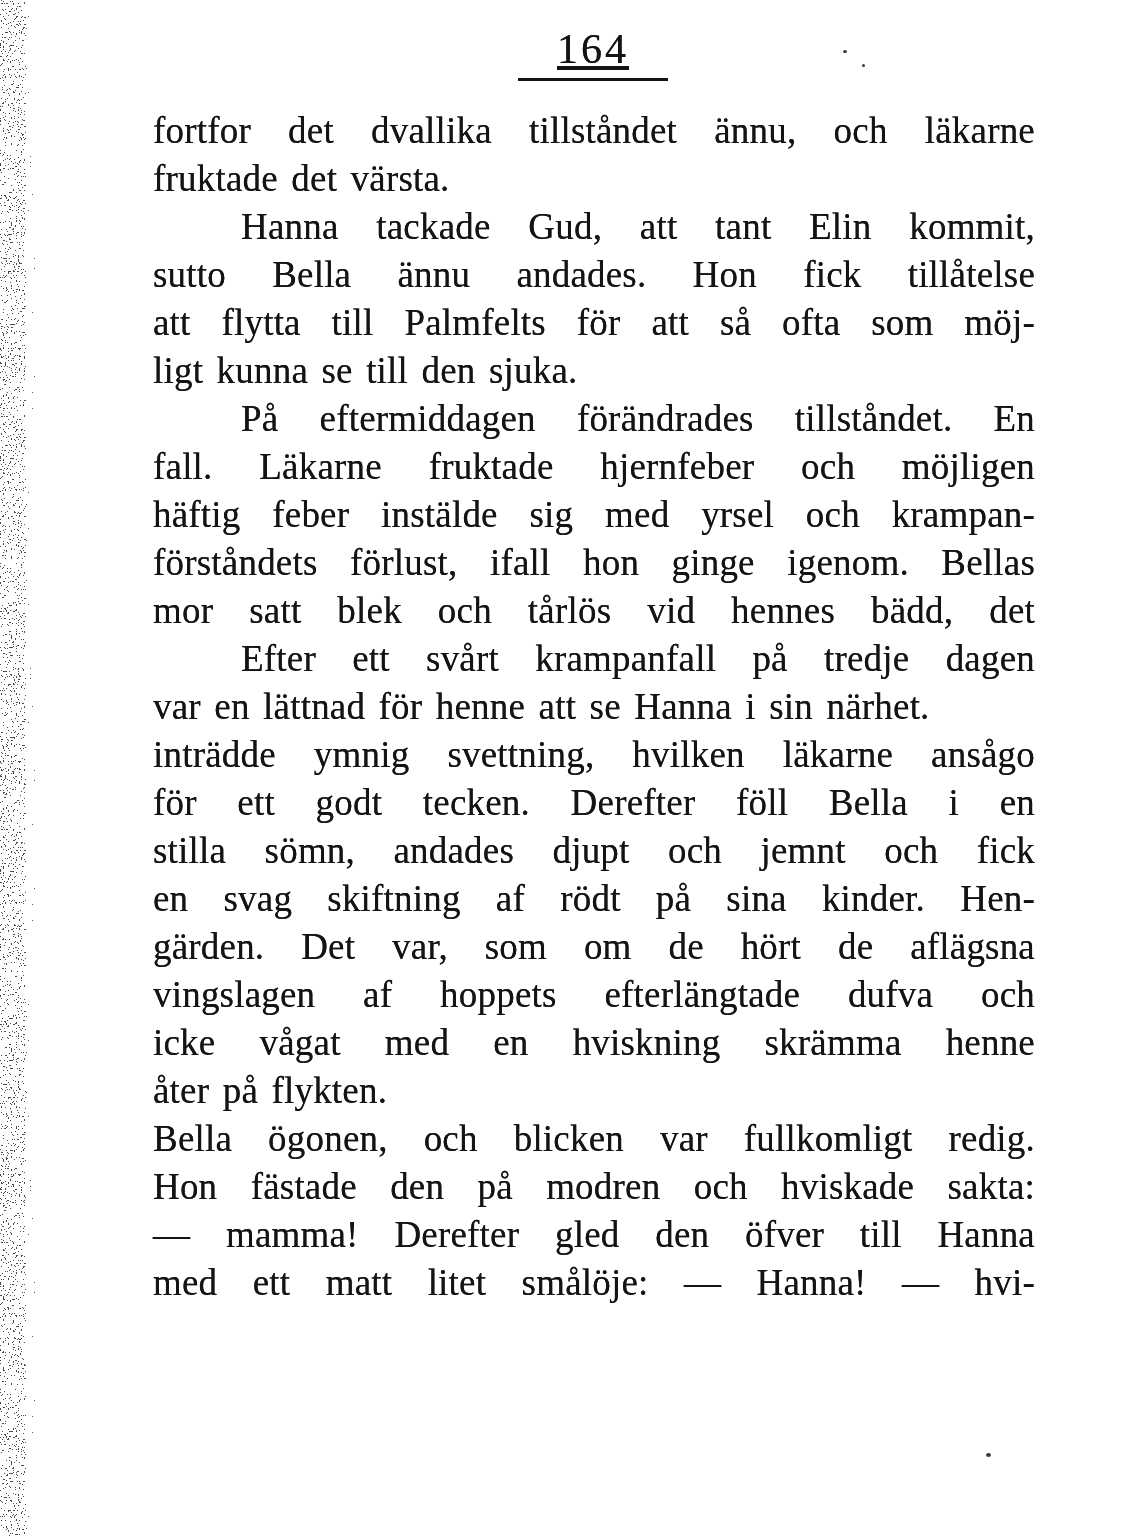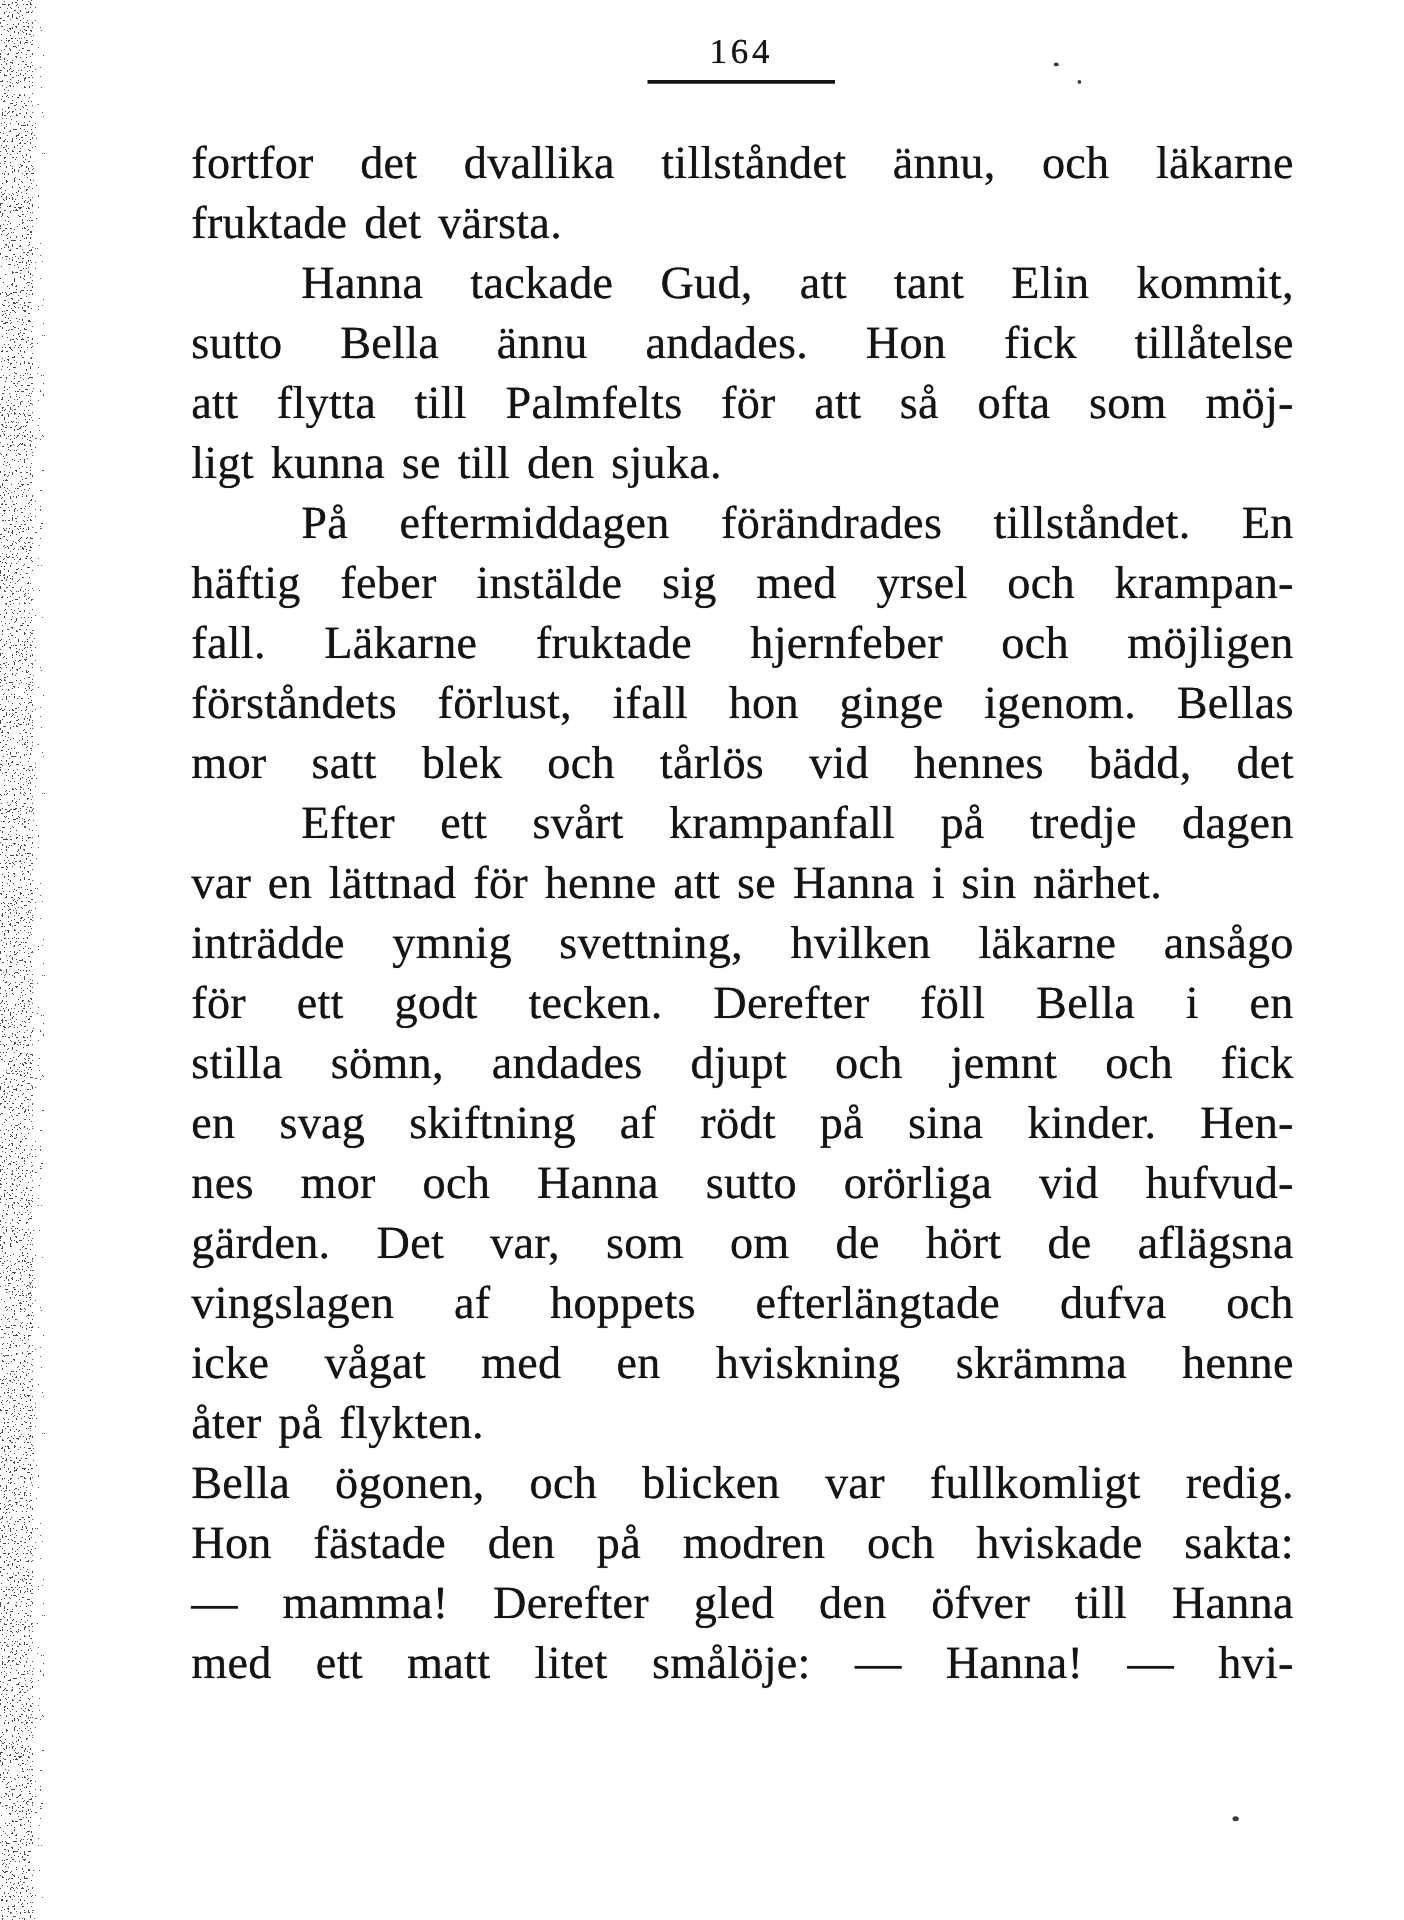--- a/index.html
+++ b/index.html
@@ -20,24 +20,25 @@
     width: 38px; height: 1536px;
     display: block;
   }
   .header {
     position: absolute;
     left: 153px; top: 28px; width: 880px;
     text-align: center;
   }
   .page-number {
     display: inline-block;
-    font-size: 28px;
+    font-size: 42px;
     letter-spacing: 3px;
     line-height: 1;
     text-shadow: 0 0 0.6px rgba(10,10,10,0.9);
+    text-decoration: underline;
   }
   .header-rule {
     width: 150px; height: 3px;
     background: #151515;
     margin: 8px auto 0 auto;
   }
   .text-block {
     position: absolute;
     left: 153px; top: 107px; width: 882px;
     font-size: 37px;
@@ -95,31 +96,30 @@
   </div>
 
   <div class="text-block">
       <div class="line fill">fortfor det dvallika tillståndet ännu, och läkarne</div>
       <div class="line">fruktade det värsta.</div>
       <div class="line fill indent">Hanna tackade Gud, att tant Elin kommit,</div>
       <div class="line fill">sutto Bella ännu andades. Hon fick tillåtelse</div>
       <div class="line fill">att flytta till Palmfelts för att så ofta som möj-</div>
       <div class="line">ligt kunna se till den sjuka.</div>
       <div class="line fill indent">På eftermiddagen förändrades tillståndet. En</div>
+      <div class="line fill">fall. Läkarne fruktade hjernfeber och möjligen</div>
       <div class="line fill">häftig feber instälde sig med yrsel och krampan-</div>
-      <div class="line fill">fall. Läkarne fruktade hjernfeber och möjligen</div>
       <div class="line fill">förståndets förlust, ifall hon ginge igenom. Bellas</div>
       <div class="line fill">mor satt blek och tårlös vid hennes bädd, det</div>
       <div class="line fill indent">Efter ett svårt krampanfall på tredje dagen</div>
       <div class="line">var en lättnad för henne att se Hanna i sin närhet.</div>
       <div class="line fill">inträdde ymnig svettning, hvilken läkarne ansågo</div>
       <div class="line fill">för ett godt tecken. Derefter föll Bella i en</div>
       <div class="line fill">stilla sömn, andades djupt och jemnt och fick</div>
       <div class="line fill">en svag skiftning af rödt på sina kinder. Hen-</div>
-      <div class="line fill">nes mor och Hanna sutto orörliga vid hufvud-</div>
       <div class="line fill">gärden. Det var, som om de hört de aflägsna</div>
       <div class="line fill">vingslagen af hoppets efterlängtade dufva och</div>
       <div class="line fill">icke vågat med en hviskning skrämma henne</div>
       <div class="line">åter på flykten.</div>
       <div class="line fill">Bella ögonen, och blicken var fullkomligt redig.</div>
       <div class="line fill">Hon fästade den på modren och hviskade sakta:</div>
       <div class="line fill">— mamma! Derefter gled den öfver till Hanna</div>
       <div class="line fill">med ett matt litet smålöje: — Hanna! — hvi-</div>
     </div>
 

